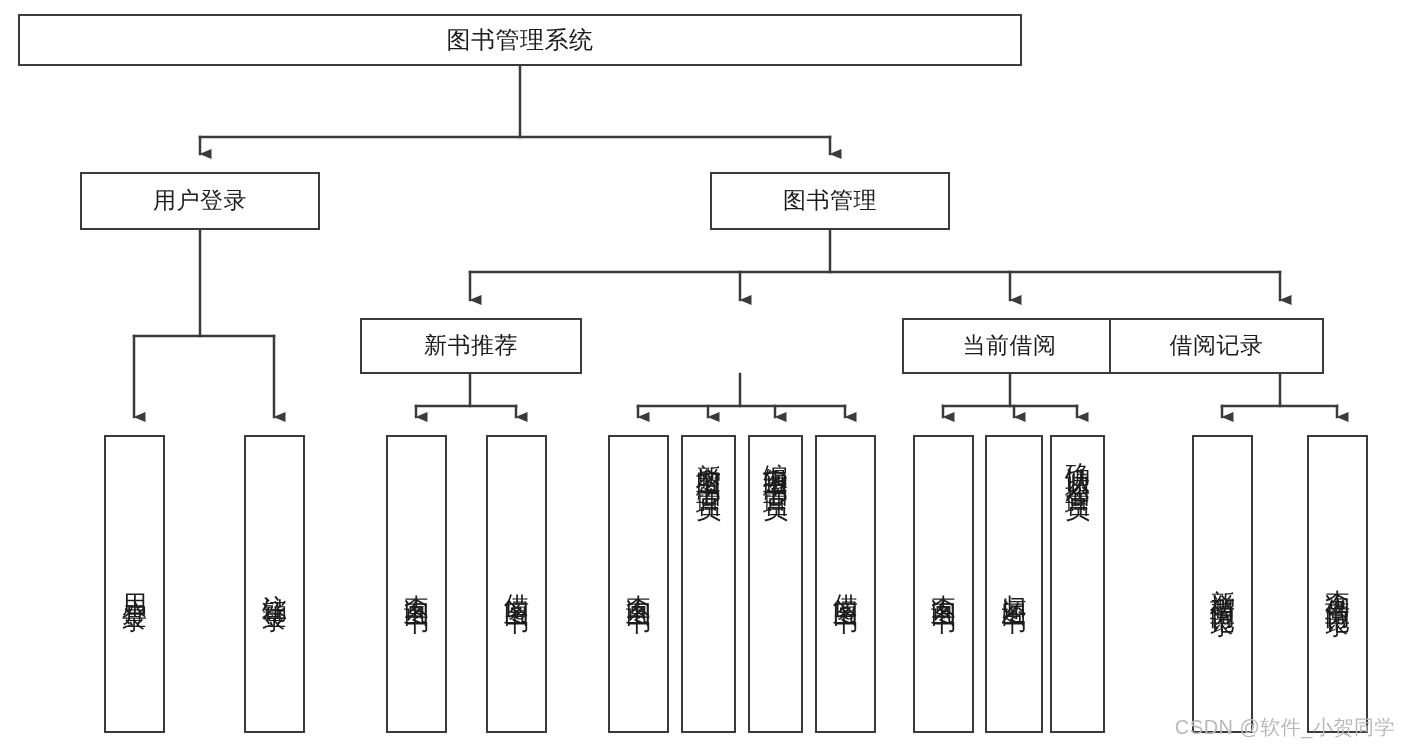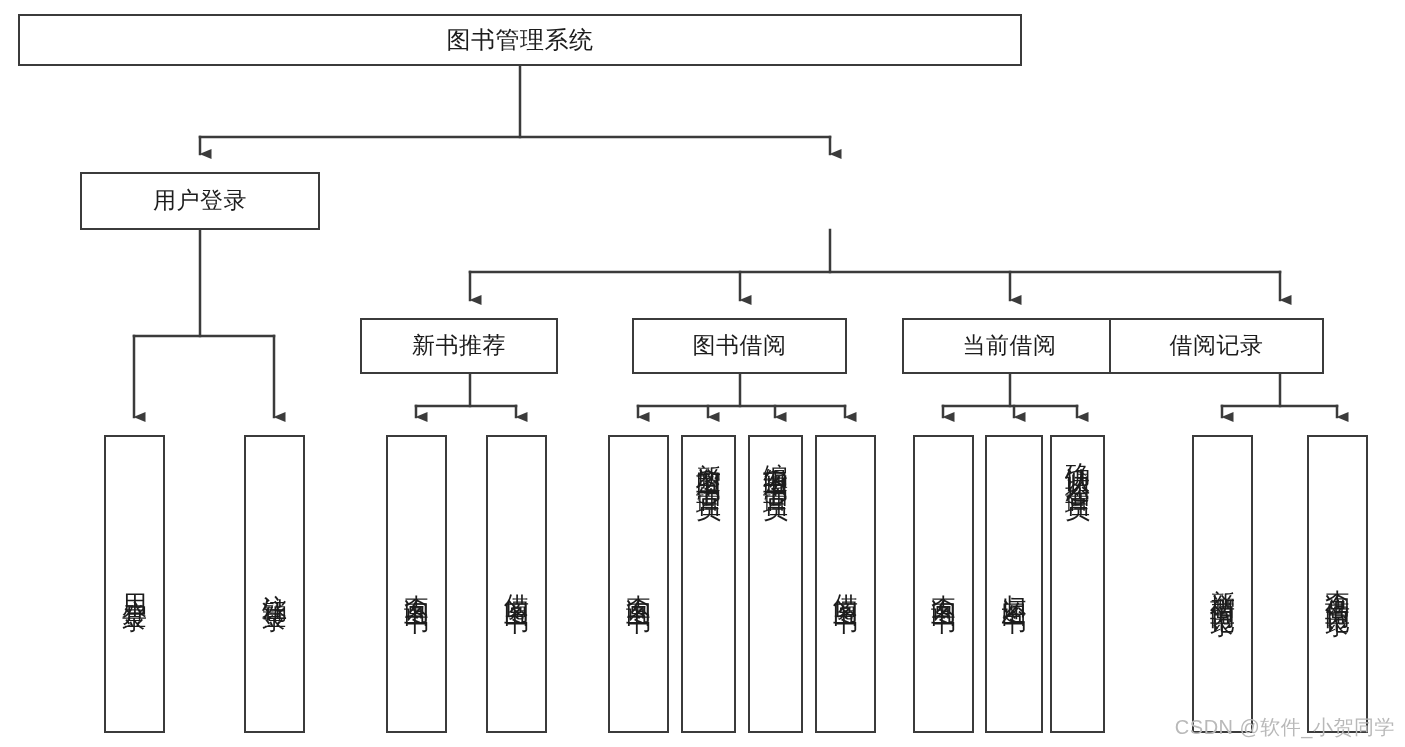--- a/index.html
+++ b/index.html
@@ -129,26 +129,26 @@
     </g>
   </svg>
 
   <div class="node root horiz" id="n-root" style="left: 18px; top: 14px; width: 1004px; height: 52px; border-color: rgb(59, 59, 59); color: rgb(28, 28, 28);">
     <span class="label">图书管理系统</span>
   </div>
 
   <div class="node horiz" id="n-user-login" style="left: 80px; top: 172px; width: 240px; height: 58px; border-color: rgb(59, 59, 59); color: rgb(28, 28, 28);">
     <span class="label">用户登录</span>
   </div>
+  <div class="node horiz" id="n-book-management" style="left: 710px; top: 172px; width: 240px; height: 58px; border-color: rgb(59, 59, 59); color: rgb(28, 28, 28);">
+    <span class="label">图书管理</span>
+  </div>
 
-  <div class="node horiz" id="n-new-book-recommend" style="left: 360px; top: 318px; width: 198px; height: 56px; border-color: rgb(59, 59, 59); color: rgb(28, 28, 28);">
+  <div class="node horiz" id="n-new-book-recommend" style="left: 360px; top: 318px; width: 222px; height: 56px; border-color: rgb(59, 59, 59); color: rgb(28, 28, 28);">
     <span class="label">新书推荐</span>
-  </div>
-  <div class="node horiz" id="n-book-borrow" style="left: 632px; top: 318px; width: 215px; height: 56px; border-color: rgb(59, 59, 59); color: rgb(28, 28, 28);">
-    <span class="label">图书借阅</span>
   </div>
   <div class="node horiz" id="n-current-borrow" style="left: 902px; top: 318px; width: 215px; height: 56px; border-color: rgb(59, 59, 59); color: rgb(28, 28, 28);">
     <span class="label">当前借阅</span>
   </div>
   <div class="node horiz" id="n-borrow-record" style="left: 1109px; top: 318px; width: 215px; height: 56px; border-color: rgb(59, 59, 59); color: rgb(28, 28, 28);">
     <span class="label">借阅记录</span>
   </div>
 
   <div class="node vert centered" id="n-leaf-user-login" style="left: 104px; top: 435px; width: 61px; height: 298px; border-color: rgb(59, 59, 59); color: rgb(28, 28, 28);">
     <span class="label">用户登录</span>

